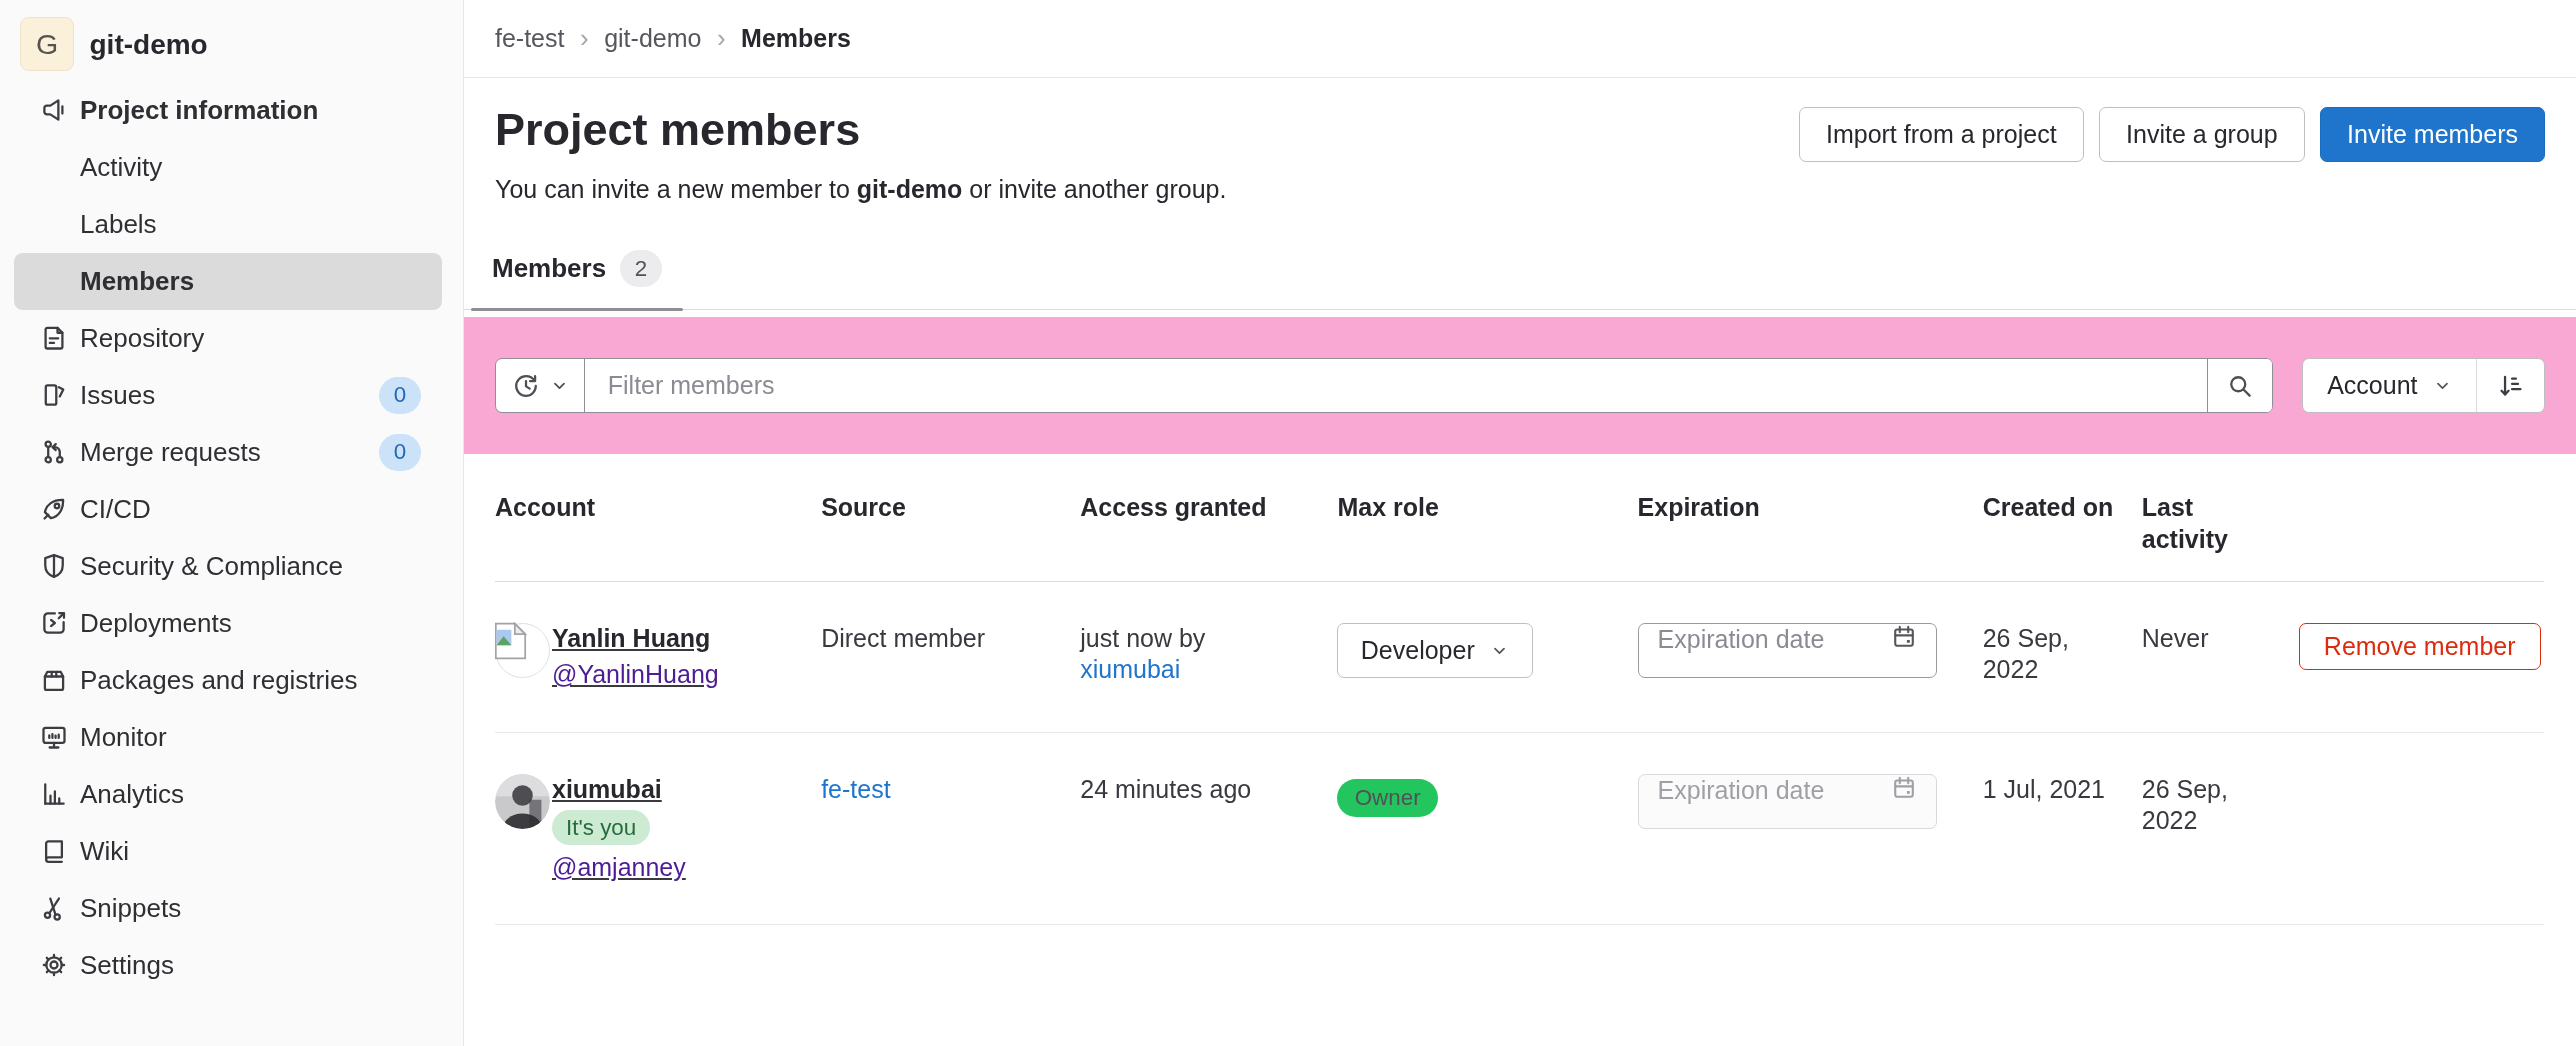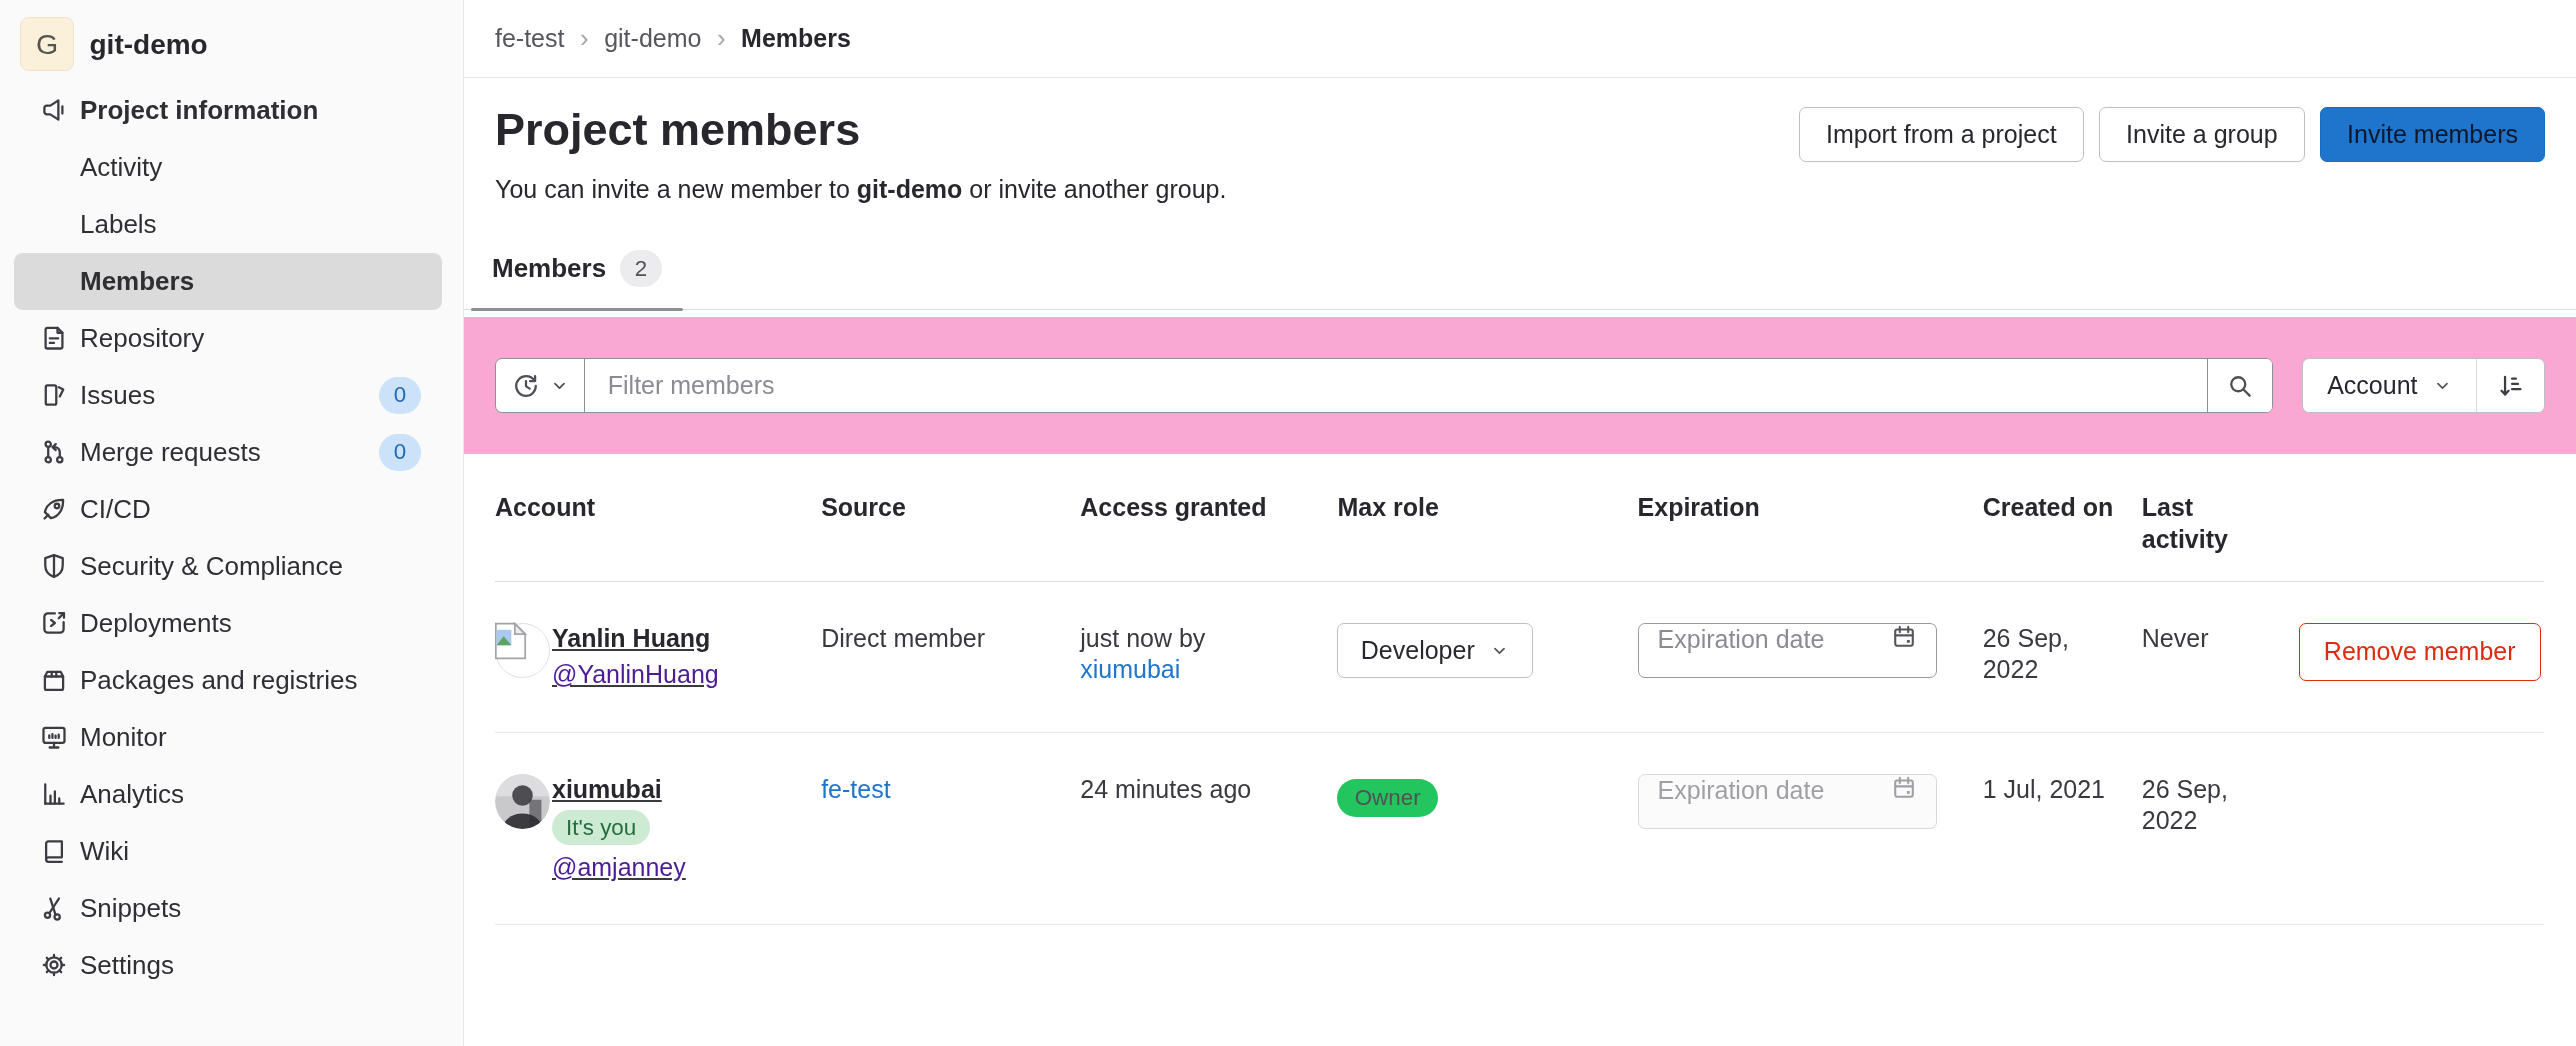--- a/index.html
+++ b/index.html
@@ -29,21 +29,21 @@
           border-bottom:1.7px solid #e8e8ea;box-sizing:border-box;}
   .crumb-link{color:#57565c;cursor:pointer;}
   .crumb-sep{color:#a5a4ab;margin:0 15.5px;font-size:26px;}
   .crumb-current{font-weight:700;color:#28272d;}
 
   .page-head{display:flex;justify-content:space-between;align-items:flex-start;padding:24px 31px 0 31px;}
   .title{margin:0;font-size:45px;font-weight:700;}
   .head-actions{display:flex;gap:15.5px;margin-top:5.2px;}
   .btn{height:55px;display:inline-flex;align-items:center;padding:12px 26px;border-radius:7px;
        border:1.7px solid #bfbfc3;background:#fff;font-size:25px;color:#28272d;box-sizing:border-box;cursor:pointer;white-space:nowrap;}
-  .btn-primary{background:#1f75cb;border-color:#1a6ec0;color:#0f172a;}
+  .btn-primary{background:#1f75cb;border-color:#1a6ec0;color:#ffffff;}
   .page-desc{padding:12px 31px 0 31px;}
   .page-desc b{font-weight:700;}
 
   .tabs{margin-top:45px;border-bottom:1.7px solid #dbdbdb;padding-left:7px;display:flex;}
   .tab{position:relative;display:flex;align-items:center;gap:14px;padding:0 21px 22.4px 21px;
        font-weight:700;font-size:26px;cursor:pointer;}
   .tab.active::after{content:"";position:absolute;left:0;right:0;bottom:-1.7px;height:3.5px;background:#8e8e93;border-radius:1.7px;}
   .tab-count{background:#ececef;color:#535158;font-weight:400;font-size:22.4px;border-radius:862px;padding:4.3px 14.7px;}
 
   .filter-panel{margin-top:7px;background:#f9a8d4;padding:41px 31px;display:flex;align-items:center;}
@@ -74,21 +74,21 @@
   .role-btn{display:inline-flex;align-items:center;gap:15.5px;height:55px;padding:0 22.4px;background:#fff;
             border:1.7px solid #bfbfc3;border-radius:7px;font-size:25px;color:#28272d;box-sizing:border-box;cursor:pointer;}
   .role-btn .chev{color:#57565c;}
   .badge-owner{display:inline-block;background:#22c55e;color:#535158;border-radius:862px;padding:5.2px 17.3px;font-size:22.4px;margin-top:5.2px;}
   .exp-field{width:299px;height:55px;border:1.7px solid #9a99a0;border-radius:7px;background:#fff;display:flex;
              justify-content:space-between;padding:0 19px;box-sizing:border-box;color:#8c8b93;cursor:pointer;}
   .exp-field .cal{color:#57565c;}
   .exp-field.disabled{border-color:#d9d9dc;background:#fbfbfc;color:#a09fa6;}
   .exp-field.disabled .cal{color:#a09fa6;}
   .cell-actions{text-align:right;}
-  .remove-btn{height:58px;padding:0 24px;border:1.7px solid #dd2b0e;color:#dd2b0e;background:#fff;border-radius:7px;
+  .remove-btn{height:47px;padding:0 24px;border:1.7px solid #dd2b0e;color:#dd2b0e;background:#fff;border-radius:7px;
               font-size:25px;display:inline-flex;align-items:center;box-sizing:border-box;cursor:pointer;white-space:nowrap;}
 </style>
 </head>
 <body>
 
 <svg width="0" height="0" style="position:absolute" aria-hidden="true">
   <symbol id="i-bullhorn" viewBox="0 0 16 16">
       <g fill="none" stroke="currentColor" stroke-width="1.3" stroke-linecap="round" stroke-linejoin="round">
         <path d="M10.5 2.5v11l-4.6-3H4A1.5 1.5 0 0 1 2.5 9V7A1.5 1.5 0 0 1 4 5.5h1.9l4.6-3z"></path>
         <path d="M12.8 6v4"></path>

